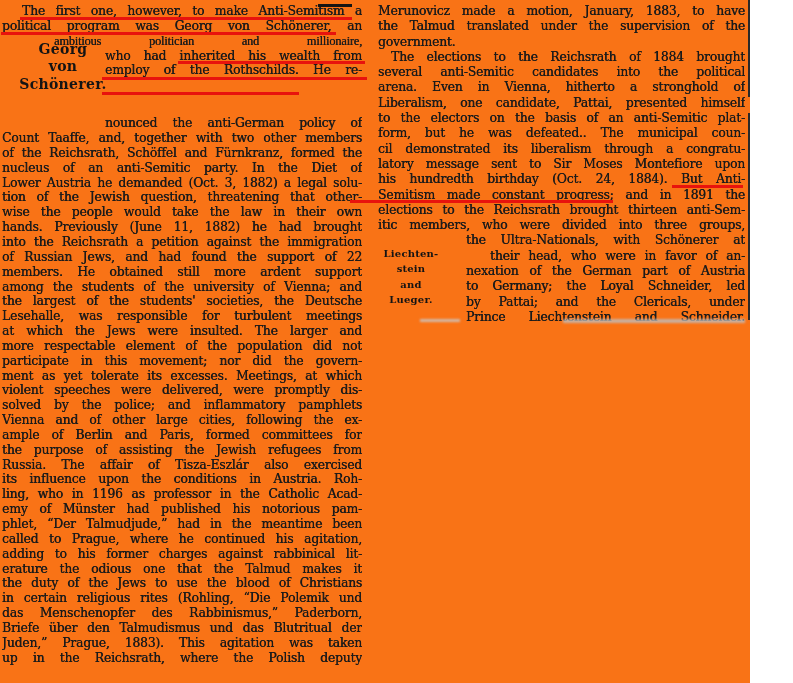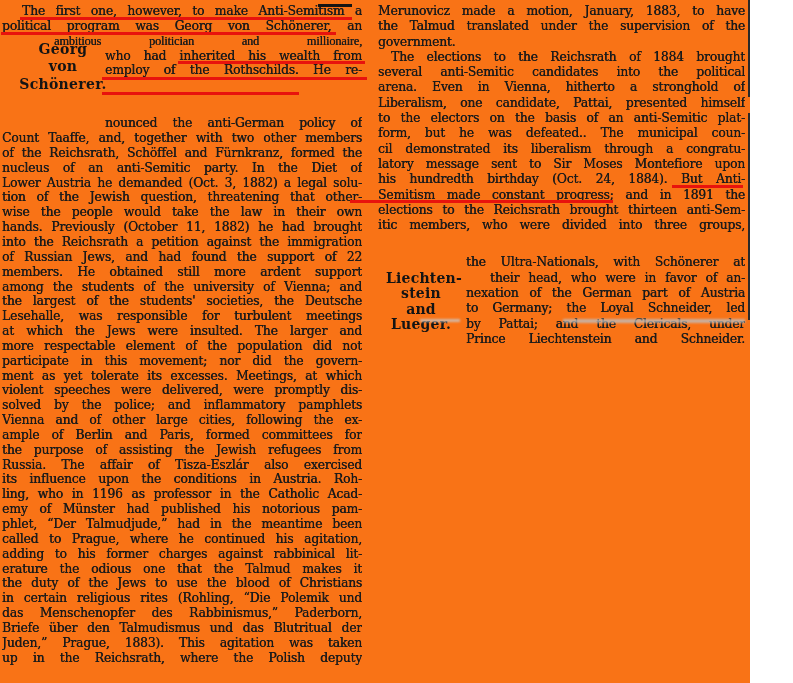--- a/index.html
+++ b/index.html
@@ -8,42 +8,42 @@
   .col{position:absolute;top:4px;}
   #col-left{left:2px;width:360px;}
   #col-right{left:378px;width:367px;}
   .tl{font-size:12.3px;text-align:justify;text-align-last:justify;overflow:hidden;
       letter-spacing:-0.15px;text-shadow:0.35px 0 0 #1b1b1b;}
   #col-left .tl{height:14.85px;line-height:14.85px;}
   #col-right .tl{height:15.3px;line-height:15.3px;}
   .tl.noj{text-align:left;text-align-last:left;}
   .sidebar{position:absolute;font-weight:bold;text-align:center;color:#141414;}
   .sb1{left:12px;top:41px;width:102px;font-size:14px;line-height:17.4px;letter-spacing:0.3px;text-align:center;}
-  .sb2{left:386px;top:246px;width:70px;font-size:14px;line-height:15.3px;letter-spacing:0.2px;margin-top:25px;}
+  .sb2{left:376px;top:246px;width:70px;font-size:10px;line-height:15.3px;letter-spacing:0.2px;}
   .mark{position:absolute;}
 </style>
 </head>
 <body>
 
 <div id="page">
 
   <div id="col-left" class="col">
       <div class="tl" style="text-indent: 20px;">The first one, however, to make Anti-Semitism a</div>
       <div class="tl">political program was Georg von Schönerer, an</div>
       <div class="tl" style="margin-left: 52px; font-family: Liberation Serif, serif;">ambitious politician and millionaire,</div>
       <div class="tl" style="margin-left: 103px;">who had inherited his wealth from</div>
       <div class="tl" style="margin-left: 103px;">employ of the Rothschilds.  He re-</div>
       <div class="tl" style="margin-left: 103px; margin-top: 38px;">nounced the anti-German policy of</div>
       <div class="tl">Count Taaffe, and, together with two other members</div>
       <div class="tl">of the Reichsrath, Schöffel and Fürnkranz, formed the</div>
       <div class="tl">nucleus of an anti-Semitic party.  In the Diet of</div>
       <div class="tl">Lower Austria he demanded (Oct. 3, 1882) a legal solu-</div>
       <div class="tl">tion of the Jewish question, threatening that other-</div>
       <div class="tl">wise the people would take the law in their own</div>
-      <div class="tl">hands.  Previously (October 11, 1882) he had brought</div>
+      <div class="tl">hands.  Previously (June 11, 1882) he had brought</div>
       <div class="tl">into the Reichsrath a petition against the immigration</div>
       <div class="tl">of Russian Jews, and had found the support of 22</div>
       <div class="tl">members.  He obtained still more ardent support</div>
       <div class="tl">among the students of the university of Vienna; and</div>
       <div class="tl">the largest of the students' societies, the Deutsche</div>
       <div class="tl">Lesehalle, was responsible for turbulent meetings</div>
       <div class="tl">at which the Jews were insulted.  The larger and</div>
       <div class="tl">more respectable element of the population did not</div>
       <div class="tl">participate in this movement; nor did the govern-</div>
       <div class="tl">ment as yet tolerate its excesses.  Meetings, at which</div>
@@ -83,21 +83,21 @@
       <div class="tl">arena.  Even in Vienna, hitherto a stronghold of</div>
       <div class="tl">Liberalism, one candidate, Pattai, presented himself</div>
       <div class="tl">to the electors on the basis of an anti-Semitic plat-</div>
       <div class="tl">form, but he was defeated..  The municipal coun-</div>
       <div class="tl">cil demonstrated its liberalism through a congratu-</div>
       <div class="tl">latory message sent to Sir Moses Montefiore upon</div>
       <div class="tl">his hundredth birthday (Oct. 24, 1884).  But Anti-</div>
       <div class="tl">Semitism made constant progress; and in 1891 the</div>
       <div class="tl">elections to the Reichsrath brought thirteen anti-Sem-</div>
       <div class="tl">itic members, who were divided into three groups,</div>
-      <div class="tl" style="margin-left: 88px; margin-top: 22px;">the Ultra-Nationals, with Schönerer at</div>
+      <div class="tl" style="margin-left: 88px;">the Ultra-Nationals, with Schönerer at</div>
       <div class="tl" style="margin-left: 112px;">their head, who were in favor of an-</div>
       <div class="tl" style="margin-left: 88px;">nexation of the German part of Austria</div>
       <div class="tl" style="margin-left: 88px;">to Germany; the Loyal Schneider, led</div>
       <div class="tl" style="margin-left: 88px;">by Pattai; and the Clericals, under</div>
       <div class="tl" style="margin-left: 88px;">Prince Liechtenstein and Schneider.</div>
     </div>
 
   <div class="sidebar sb2">
     <div>Liechten-</div>
     <div>stein</div>

